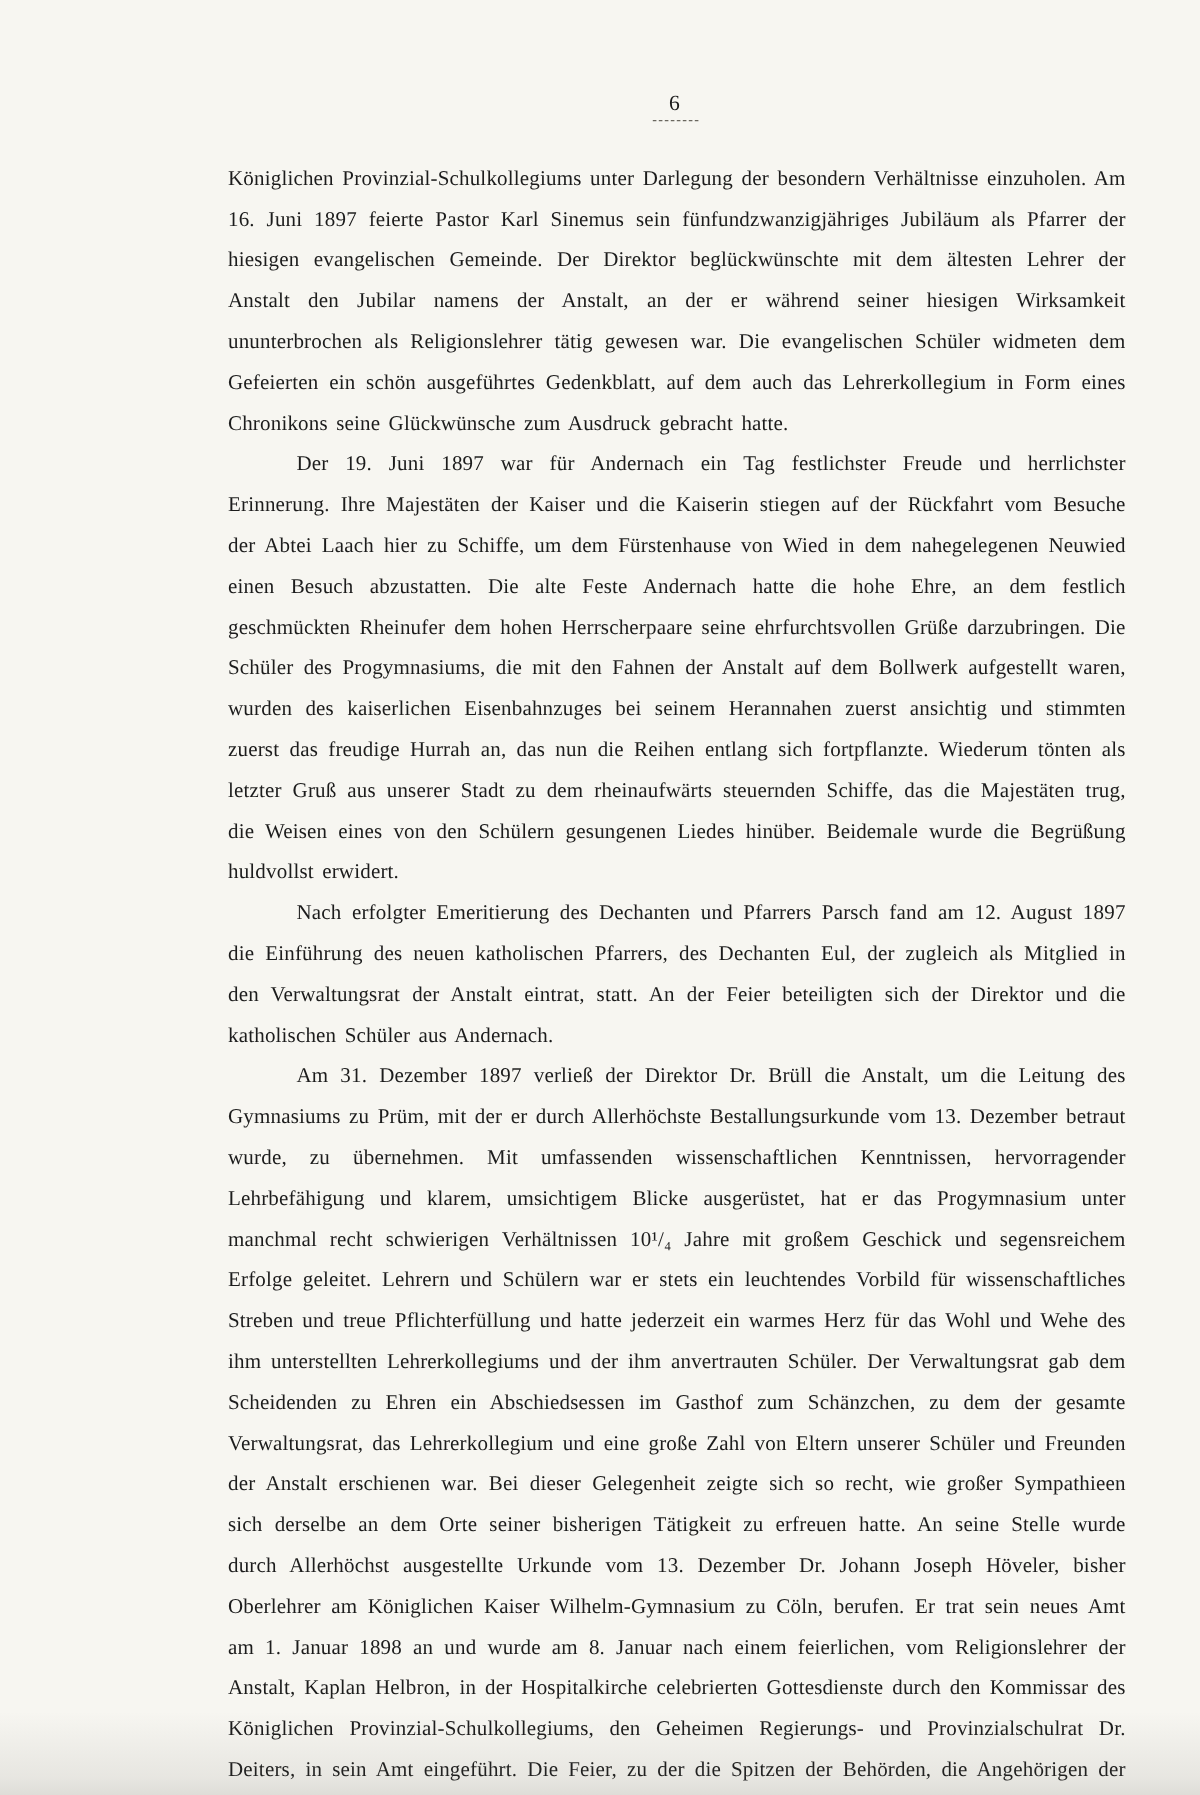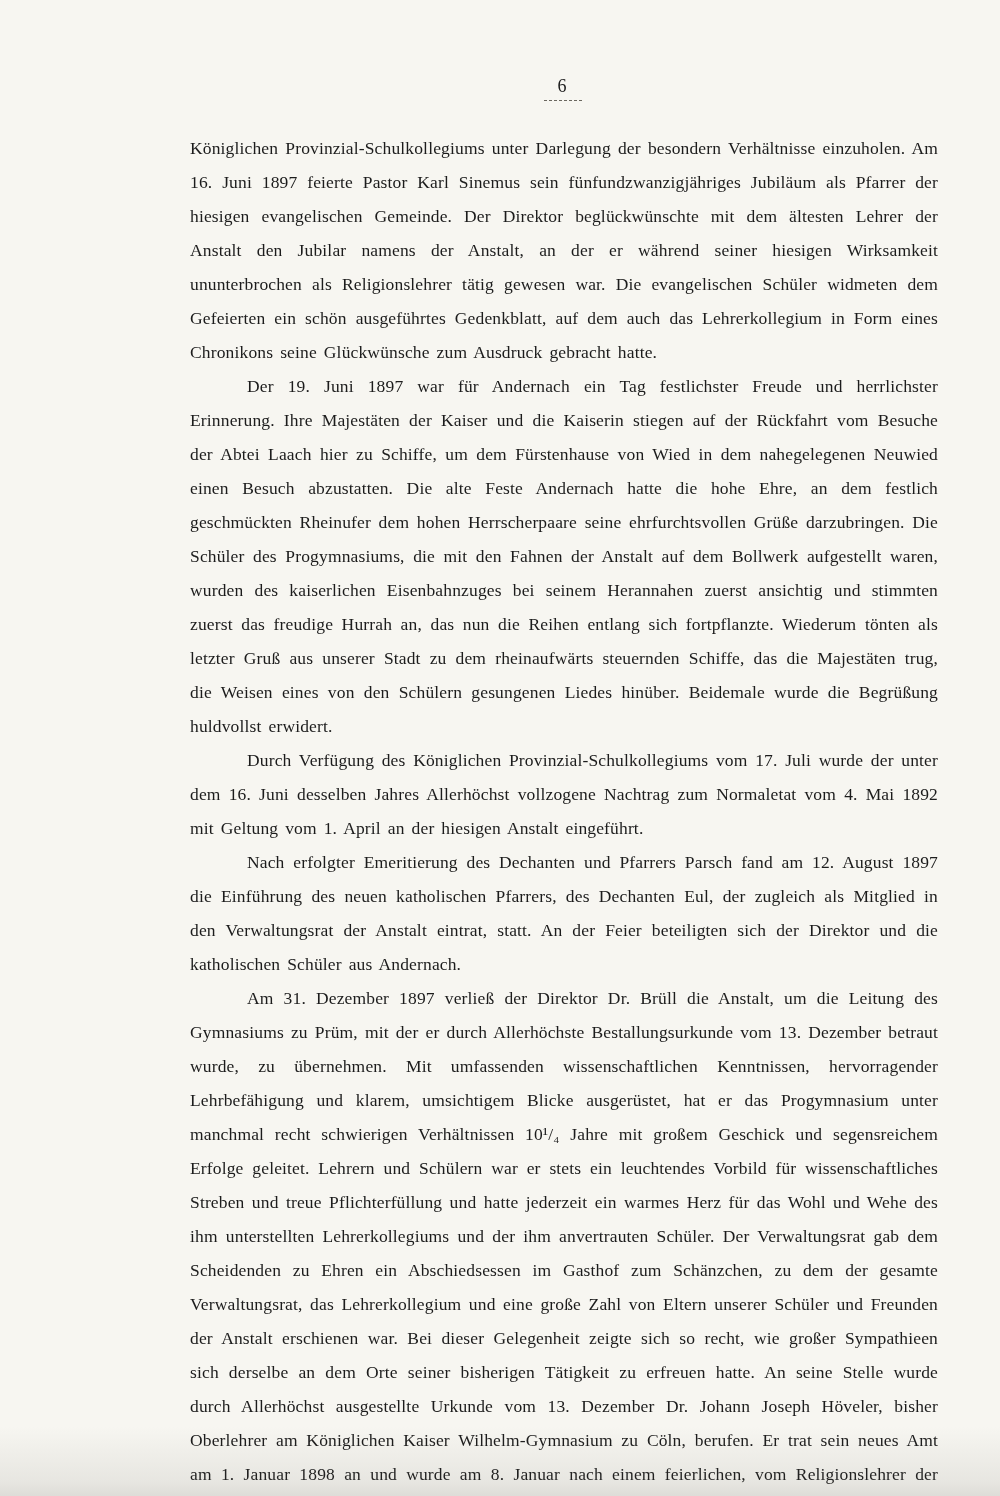--- a/index.html
+++ b/index.html
@@ -68,18 +68,17 @@
 
 <div class="scan-page">
 
   <div class="page-number-wrap">
     <span class="page-number">6</span>
   </div>
 
   <div class="text-block">
     <p class="continuation">Königlichen Provinzial-Schulkollegiums unter Darlegung der besondern Verhältnisse einzuholen. Am 16. Juni 1897 feierte Pastor Karl Sinemus sein fünfundzwanzigjähriges Jubiläum als Pfarrer der hiesigen evangelischen Gemeinde. Der Direktor beglückwünschte mit dem ältesten Lehrer der Anstalt den Jubilar namens der Anstalt, an der er während seiner hiesigen Wirksamkeit ununterbrochen als Religionslehrer tätig gewesen war. Die evangelischen Schüler widmeten dem Gefeierten ein schön ausgeführtes Gedenkblatt, auf dem auch das Lehrerkollegium in Form eines Chronikons seine Glückwünsche zum Ausdruck gebracht hatte.</p>
     <p>Der 19. Juni 1897 war für Andernach ein Tag festlichster Freude und herrlichster Erinnerung. Ihre Majestäten der Kaiser und die Kaiserin stiegen auf der Rückfahrt vom Besuche der Abtei Laach hier zu Schiffe, um dem Fürstenhause von Wied in dem nahegelegenen Neuwied einen Besuch abzustatten. Die alte Feste Andernach hatte die hohe Ehre, an dem festlich geschmückten Rheinufer dem hohen Herrscherpaare seine ehrfurchtsvollen Grüße darzubringen. Die Schüler des Progymnasiums, die mit den Fahnen der Anstalt auf dem Bollwerk aufgestellt waren, wurden des kaiserlichen Eisenbahnzuges bei seinem Herannahen zuerst ansichtig und stimmten zuerst das freudige Hurrah an, das nun die Reihen entlang sich fortpflanzte. Wiederum tönten als letzter Gruß aus unserer Stadt zu dem rheinaufwärts steuernden Schiffe, das die Majestäten trug, die Weisen eines von den Schülern gesungenen Liedes hinüber. Beidemale wurde die Begrüßung huldvollst erwidert.</p>
-    <p>Durch Verfügung des Königlichen Provinzial-Schulkollegiums vom 17. Juli wurde der unter dem 16. Juni desselben Jahres Allerhöchst vollzogene Nachtrag zum Normaletat vom 4. Mai 1892 mit Geltung vom 1. April an der hiesigen Anstalt eingeführt.</p>
     <p>Nach erfolgter Emeritierung des Dechanten und Pfarrers Parsch fand am 12. August 1897 die Einführung des neuen katholischen Pfarrers, des Dechanten Eul, der zugleich als Mitglied in den Verwaltungsrat der Anstalt eintrat, statt. An der Feier beteiligten sich der Direktor und die katholischen Schüler aus Andernach.</p>
     <p>Am 31. Dezember 1897 verließ der Direktor Dr. Brüll die Anstalt, um die Leitung des Gymnasiums zu Prüm, mit der er durch Allerhöchste Bestallungsurkunde vom 13. Dezember betraut wurde, zu übernehmen. Mit umfassenden wissenschaftlichen Kenntnissen, hervorragender Lehrbefähigung und klarem, umsichtigem Blicke ausgerüstet, hat er das Progymnasium unter manchmal recht schwierigen Verhältnissen 10¹/₄ Jahre mit großem Geschick und segensreichem Erfolge geleitet. Lehrern und Schülern war er stets ein leuchtendes Vorbild für wissenschaftliches Streben und treue Pflichterfüllung und hatte jederzeit ein warmes Herz für das Wohl und Wehe des ihm unterstellten Lehrerkollegiums und der ihm anvertrauten Schüler. Der Verwaltungsrat gab dem Scheidenden zu Ehren ein Abschiedsessen im Gasthof zum Schänzchen, zu dem der gesamte Verwaltungsrat, das Lehrerkollegium und eine große Zahl von Eltern unserer Schüler und Freunden der Anstalt erschienen war. Bei dieser Gelegenheit zeigte sich so recht, wie großer Sympathieen sich derselbe an dem Orte seiner bisherigen Tätigkeit zu erfreuen hatte. An seine Stelle wurde durch Allerhöchst ausgestellte Urkunde vom 13. Dezember Dr. Johann Joseph Höveler, bisher Oberlehrer am Königlichen Kaiser Wilhelm-Gymnasium zu Cöln, berufen. Er trat sein neues Amt am 1. Januar 1898 an und wurde am 8. Januar nach einem feierlichen, vom Religionslehrer der Anstalt, Kaplan Helbron, in der Hospitalkirche celebrierten Gottesdienste durch den Kommissar des Königlichen Provinzial-Schulkollegiums, den Geheimen Regierungs- und Provinzialschulrat Dr. Deiters, in sein Amt eingeführt. Die Feier, zu der die Spitzen der Behörden, die Angehörigen der Schüler und viele Freunde der Anstalt erschienen waren, fand im Kasinosaale statt.</p>
   </div>
 
 </div>
 
 </body></html>

